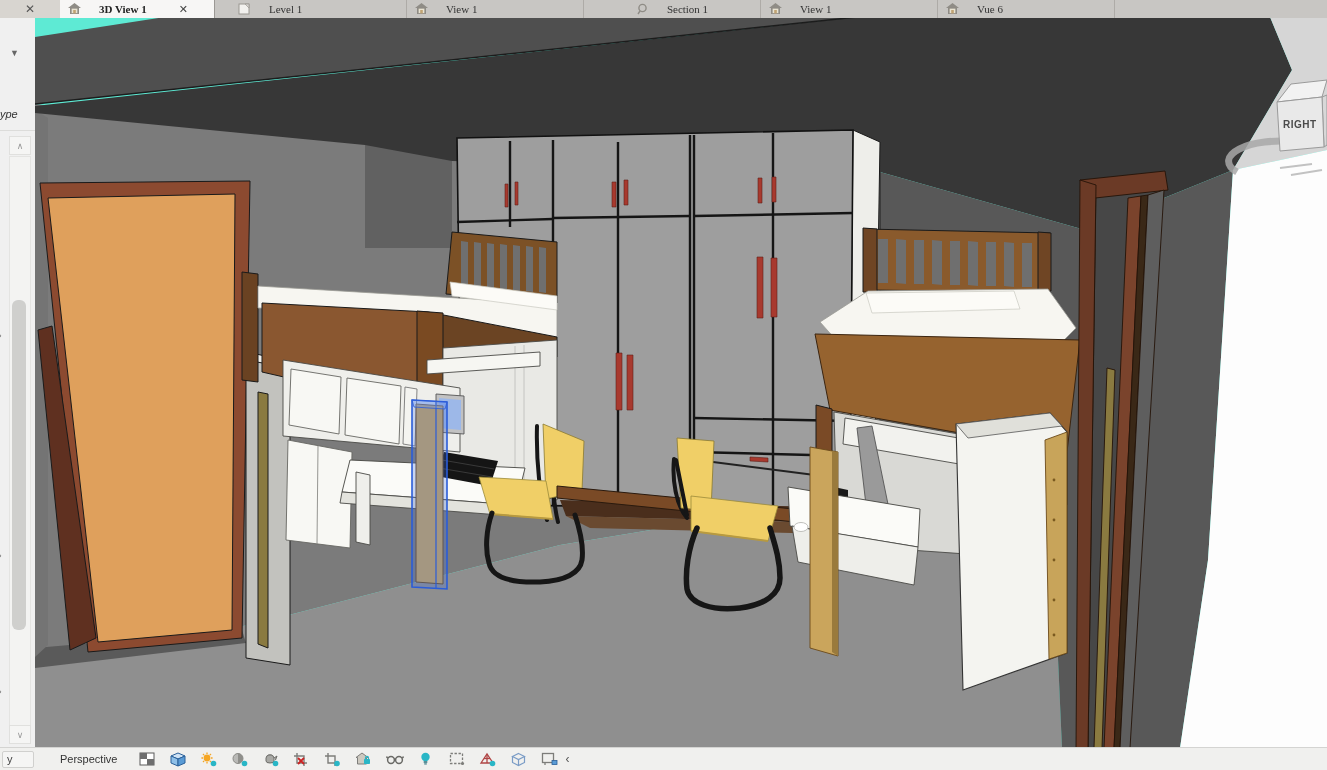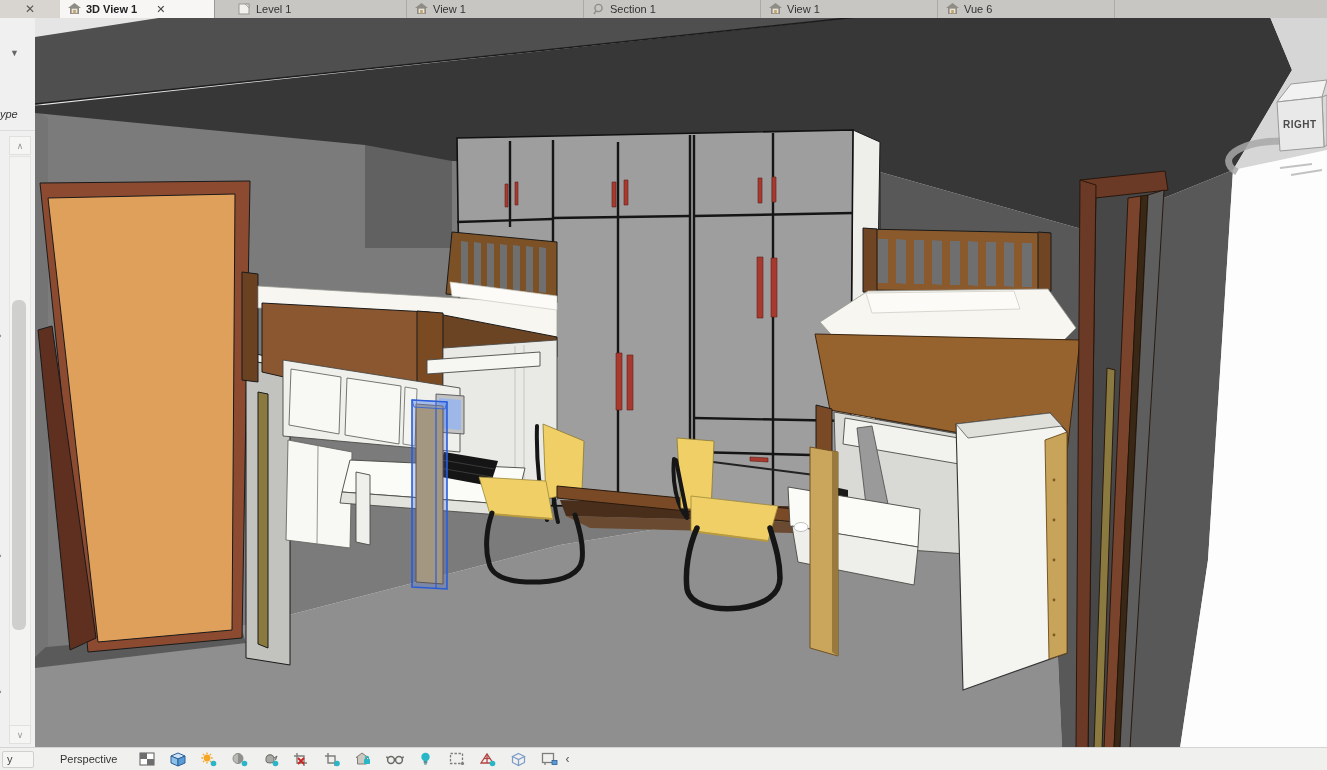--- a/index.html
+++ b/index.html
@@ -12,22 +12,22 @@
   .tabbar{
     position:absolute;left:0;top:0;width:1327px;height:18px;
     background:#c8c6c3;border-bottom:1px solid #9b9894;
     display:flex;align-items:stretch;font-size:11px;color:#333;
   }
   .panel-close{
     width:60px;display:flex;align-items:center;justify-content:center;
     background:#d8d5d0;color:#555;font-size:12px;cursor:default;
   }
   .tab{
-    display:flex;align-items:center;gap:5px;padding:0 8px;
-    border-right:1px solid #aeaba7;white-space:nowrap;overflow:hidden;
+    display:flex;align-items:center;gap:18px;padding:0 8px;
+    border-right:1px solid #aeaba7;white-space:nowrap;overflow:hidden;font-family:Liberation Serif, serif;
   }
   .tab.active{
     background:#f7f6f5;font-weight:bold;color:#222;border-right:1px solid #9b9894;
   }
   .tab .ticon{display:inline-flex;width:13px;height:12px;flex:0 0 auto;}
   .tab .tclose{margin-left:14px;color:#444;font-size:11px;font-weight:normal;}
   
   .leftpanel{
     position:absolute;left:0;top:18px;width:35px;height:730px;
     background:#f0f0f0;border-right:1px solid #b8b6b2;font-size:11px;color:#333;
@@ -52,21 +52,21 @@
   .ybox{
     margin-left:2px;width:26px;height:15px;border:1px solid #d0d0ce;border-radius:2px;
     background:#f5f5f4;display:flex;align-items:center;padding-left:4px;color:#444;
   }
   .vc-label{margin-left:26px;}
   .vc-icons{display:flex;align-items:center;gap:12px;margin-left:20px;}
   .vc-icons .sicon{width:19px;height:18px;display:inline-flex;align-items:center;justify-content:center;}
   .vc-collapse{margin-left:6px;color:#555;font-size:12px;}
   
   .canvas{
-    position:absolute;left:35px;top:18px;width:1292px;height:730px;background:#e5e5e5;
+    position:absolute;left:35px;top:18px;width:1292px;height:730px;background:#5eead4;
   }
   .canvas svg{display:block;}
   text.vcube{font-family:"Liberation Sans",sans-serif;font-size:10px;font-weight:bold;fill:#4a4a4a;letter-spacing:0.5px;}
 </style>
 </head>
 <body>
 
 <div class="tabbar">
   <div class="panel-close">
     <span>✕</span>
@@ -95,21 +95,21 @@
       <div class="tab" style="width: 160px;">
         <span class="ticon">
           <svg width="13" height="12" viewBox="0 0 13 12">
             <polygon points="6.5,0 13,5 11,5 11,11 2,11 2,5 0,5" fill="#8f8c86"></polygon>
             <rect x="3.2" y="5.2" width="6.6" height="5.2" fill="#e9e3d2" stroke="#8f8c86" stroke-width="0.7"></rect>
             <rect x="5.2" y="7" width="2.6" height="3.4" fill="#c0a374"></rect>
           </svg>
         </span>
         <span>View 1</span>
       </div>
-      <div class="tab" style="width: 160px;">
+      <div class="tab" style="width: 160px; justify-content: center;">
         <span class="ticon">
           <svg width="13" height="12" viewBox="0 0 13 12">
             <circle cx="6.5" cy="5" r="3.6" fill="none" stroke="#8f8c86" stroke-width="1.4"></circle>
             <line x1="4" y1="8" x2="2" y2="11" stroke="#8f8c86" stroke-width="1.4"></line>
           </svg>
         </span>
         <span>Section 1</span>
       </div>
       <div class="tab" style="width: 160px;">
         <span class="ticon">

